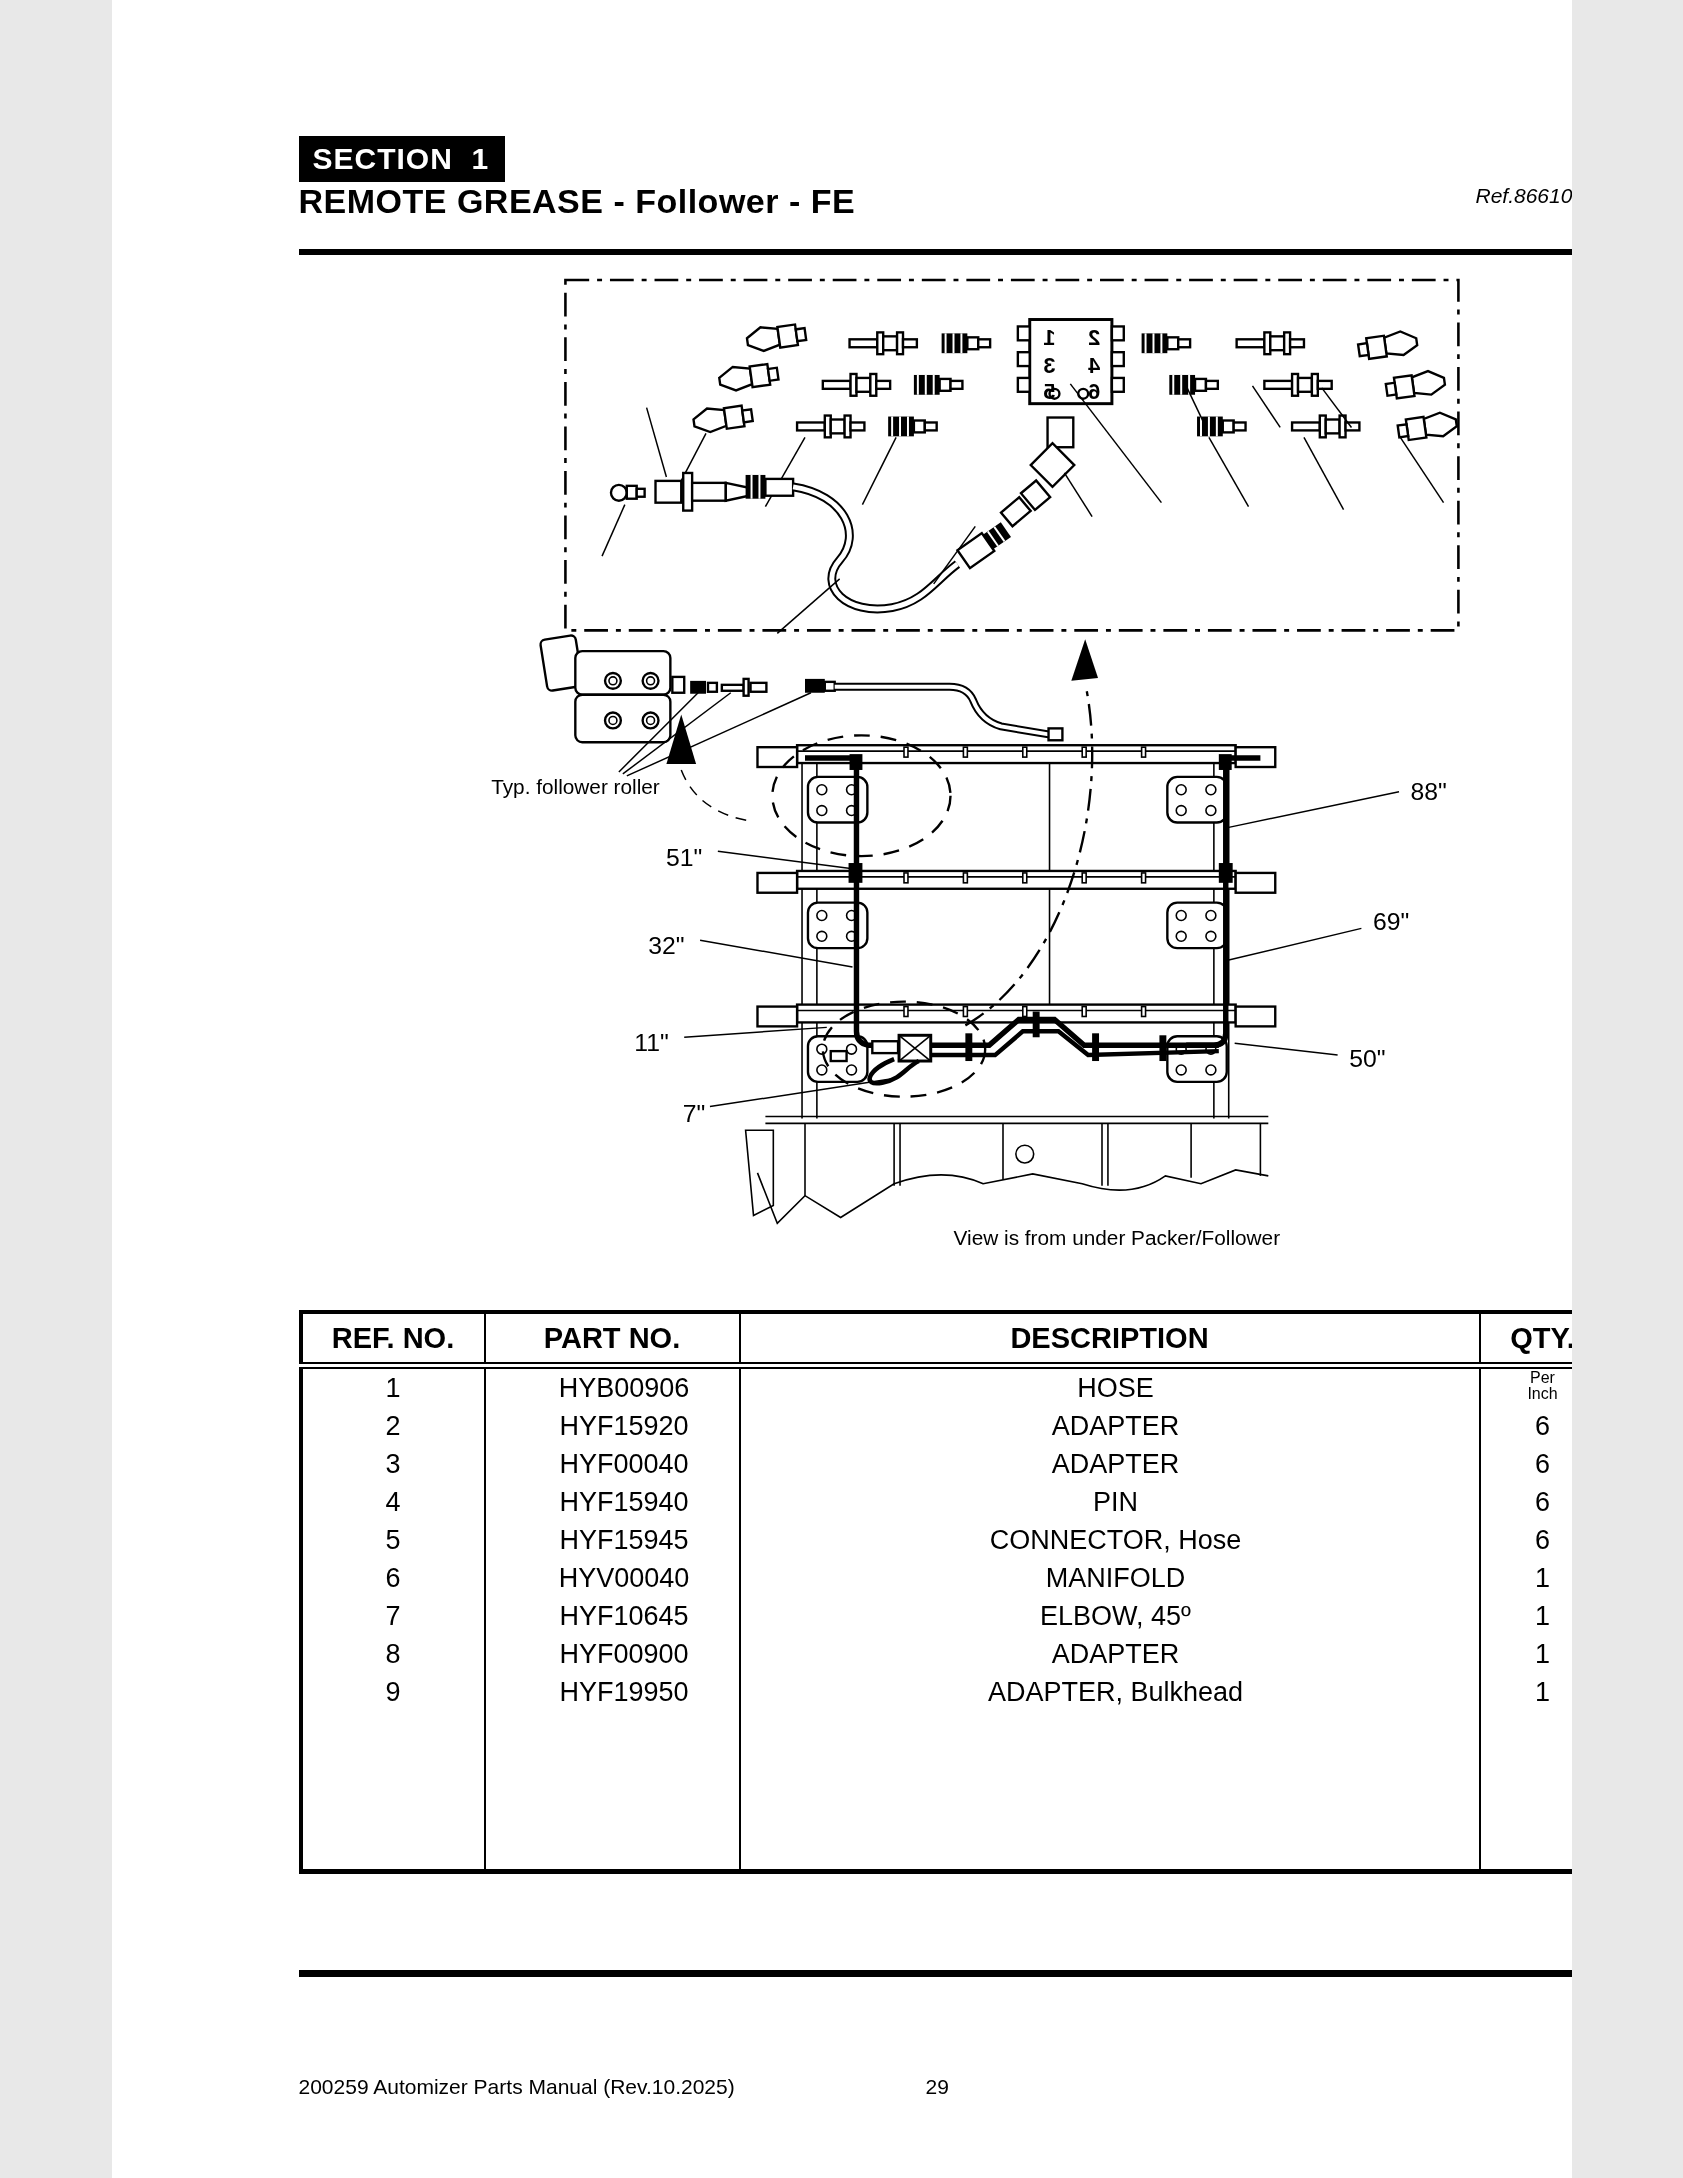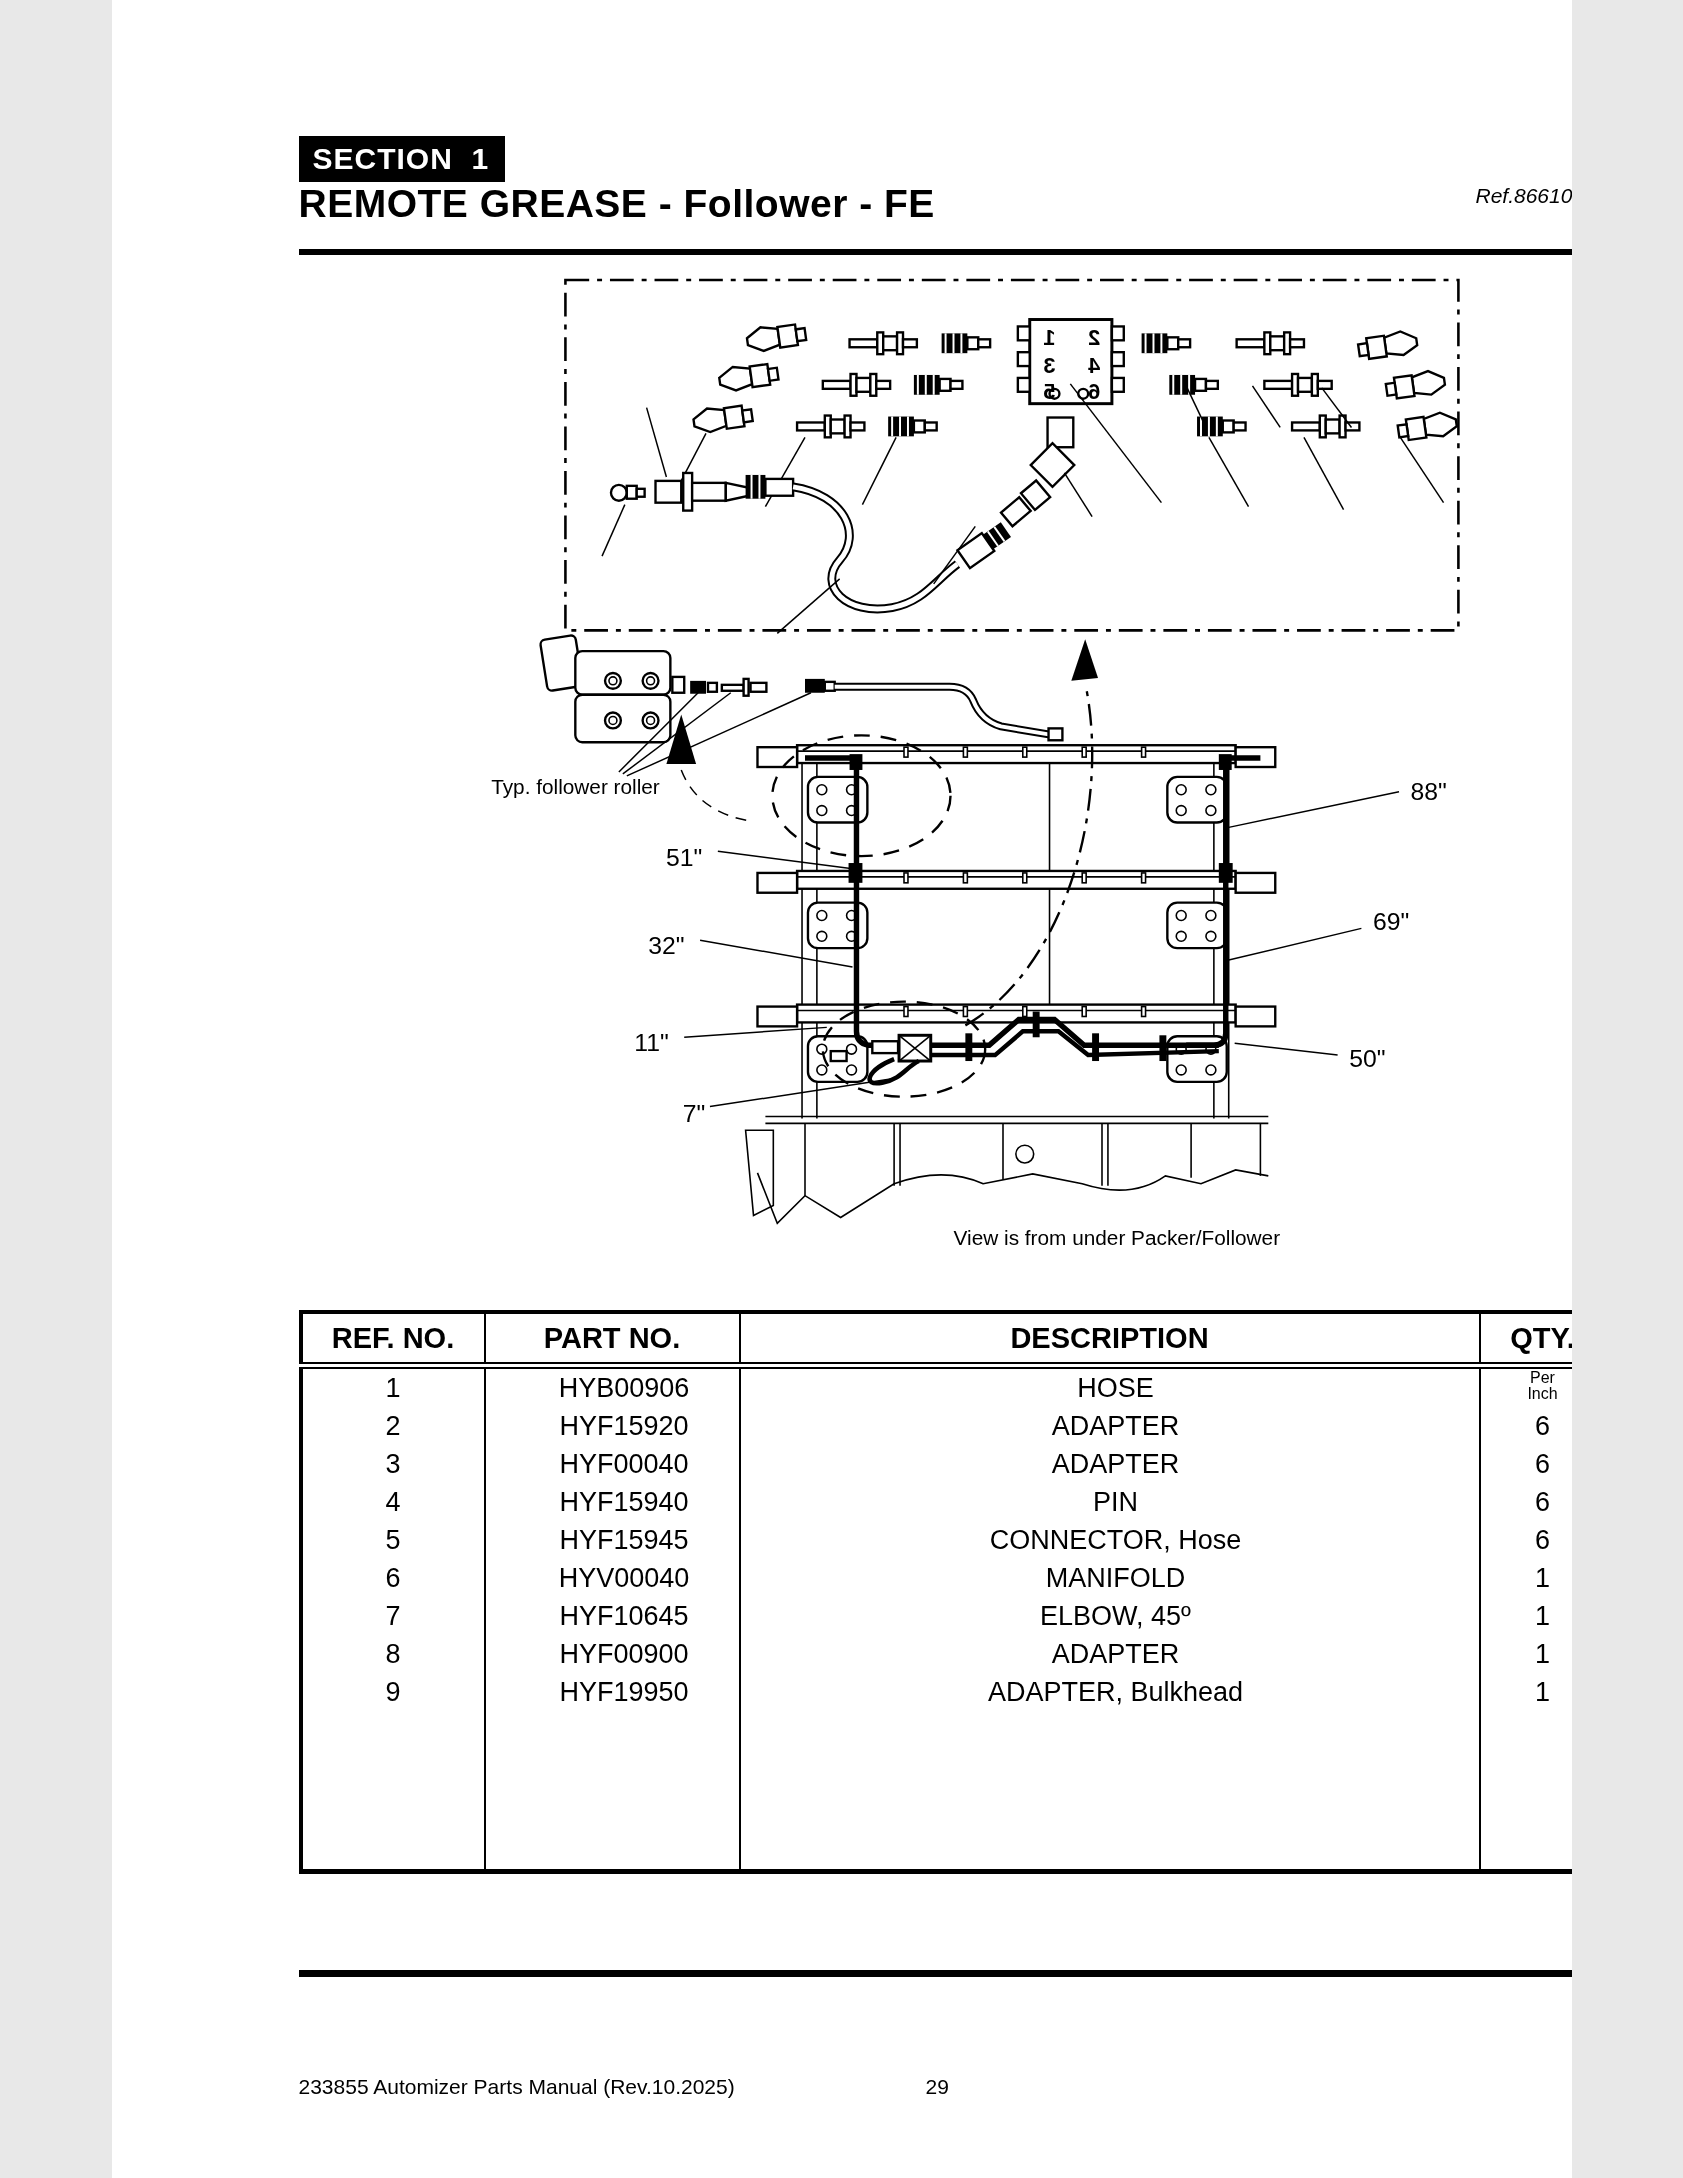--- a/index.html
+++ b/index.html
@@ -3,21 +3,21 @@
 <meta charset="utf-8">
 <style>
   html,body{margin:0;padding:0;background:#e8e8e8;}
   .page{position:relative;width:1460px;height:2178px;background:#ffffff;margin:0 auto;
         font-family:"Liberation Sans", sans-serif;color:#000;overflow:hidden;}
 
   
   .section-badge{position:absolute;left:187px;top:136px;width:206px;height:46px;background:#000;
         color:#fff;font-size:30px;font-weight:bold;display:flex;align-items:center;
         padding-left:14px;box-sizing:border-box;white-space:pre;letter-spacing:1px;}
-  .page-title{position:absolute;left:187px;top:182px;font-size:39px;font-weight:bold;letter-spacing:0.5px;}
+  .page-title{position:absolute;left:187px;top:182px;font-size:34px;font-weight:bold;letter-spacing:0.5px;}
   .ref-note{position:absolute;left:1364px;top:184px;font-size:21px;font-style:italic;}
   .header-rule{position:absolute;left:187px;top:249px;width:1298px;height:6px;background:#000;}
 
   
   .diagram{position:absolute;left:0;top:267px;width:1683px;height:1000px;}
   .thin{stroke:#000;stroke-width:1.6;fill:none;}
   .med{stroke:#000;stroke-width:2.4;fill:none;}
   .heavy{stroke:#000;stroke-width:3;fill:none;}
   .wfill{fill:#ffffff;}
   .bfill{fill:#000000;stroke:none;}
@@ -419,16 +419,16 @@
       <tr class="filler last-row">
         <td></td>
           <td></td>
         <td></td>
           <td></td>
       </tr>
     </tbody>
   </table>
 
   <div class="bottom-rule"></div>
-  <div class="footer-left">233855 Automizer Parts Manual (Rev.10.2025)</div>
+  <div class="footer-left">200259 Automizer Parts Manual (Rev.10.2025)</div>
   <div class="footer-page">29</div>
 </div>
 
 
 </body></html>

